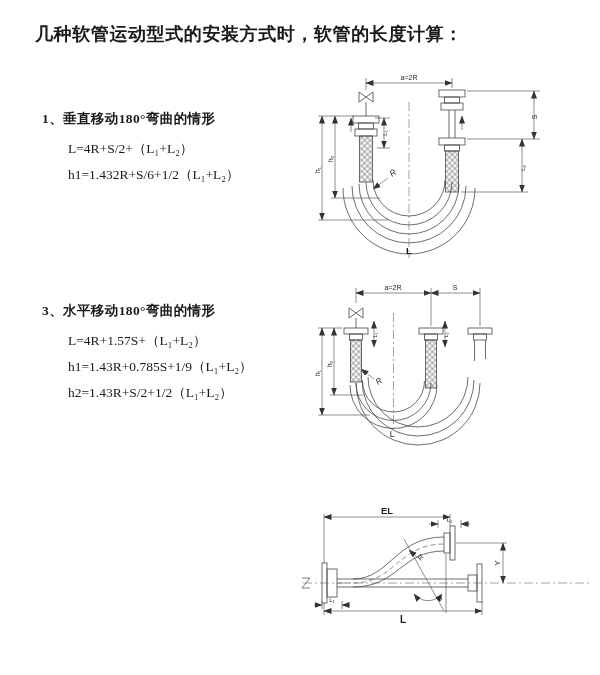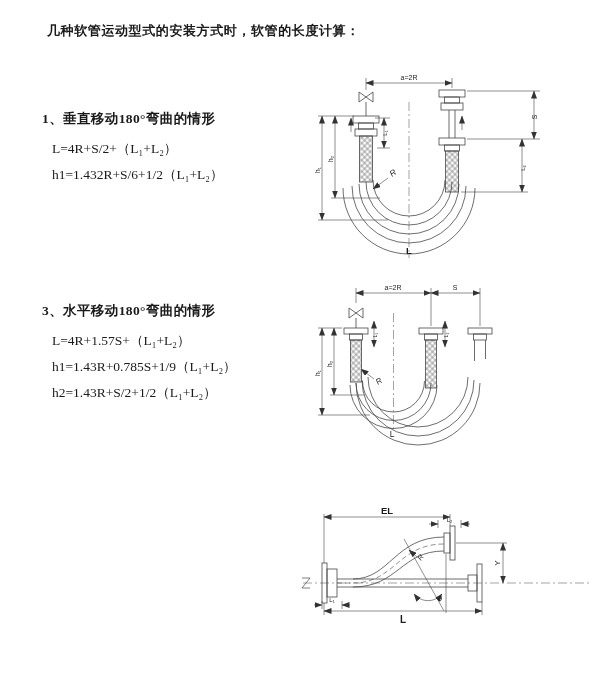--- a/index.html
+++ b/index.html
@@ -3,26 +3,26 @@
 <meta charset="utf-8">
 <style>
   html,body { margin:0; padding:0; background:#e8e8e8; }
   .page {
     position:relative; width:600px; height:675px; background:#ffffff;
     font-family:"Liberation Sans","DejaVu Sans",sans-serif; color:#1a1a1a;
     overflow:hidden; margin:0 auto;
     border-bottom:2px solid #cfcfcf;
   }
   .doc-title {
-    position:absolute; left:47px; top:22px;
-    font-size:13px; font-weight:700; letter-spacing:0.6px;
+    position:absolute; left:35px; top:22px;
+    font-size:18px; font-weight:700; letter-spacing:0.6px;
   }
   .sec { position:absolute; left:42px;font-family:Liberation Serif, serif; }
   .sec .heading { font-size:13.5px; font-weight:700; letter-spacing:0.4px; margin:0 0 8px 0; }
-  .sec .formula { font-size:13.5px; font-weight:500; margin-left:10px; line-height:26px; white-space:nowrap; }
+  .sec .formula { font-size:13.5px; font-weight:500; margin-left:26px; line-height:26px; white-space:nowrap; }
   #sec1 { top:110px; }
   #sec2 { top:302px; }
   #sec3 { top:517px; }
   svg.diagram { position:absolute; }
   #d1 { left:308px; top:64px; }
   #d2 { left:308px; top:281px; }
   #d3 { left:298px; top:501px; }
   svg text { font-family:"Liberation Sans","DejaVu Sans",sans-serif; fill:#1d1d1d; }
   svg .lbl-it { font-style:italic; }
 </style>

